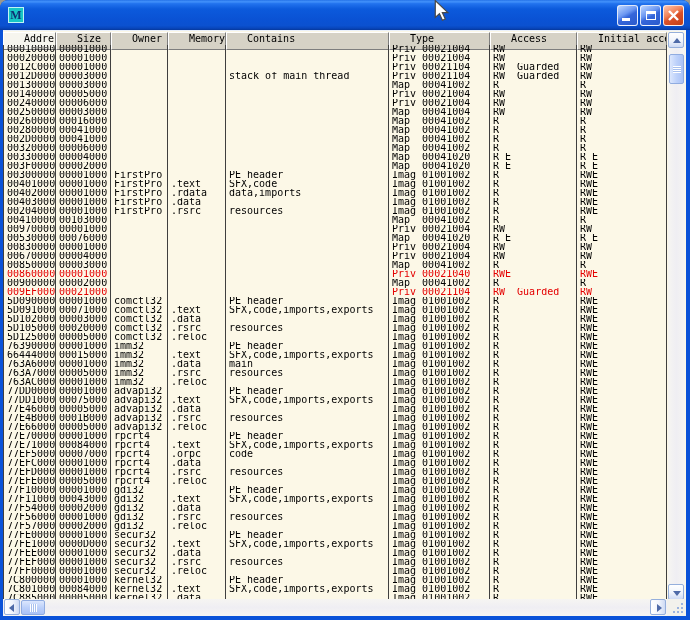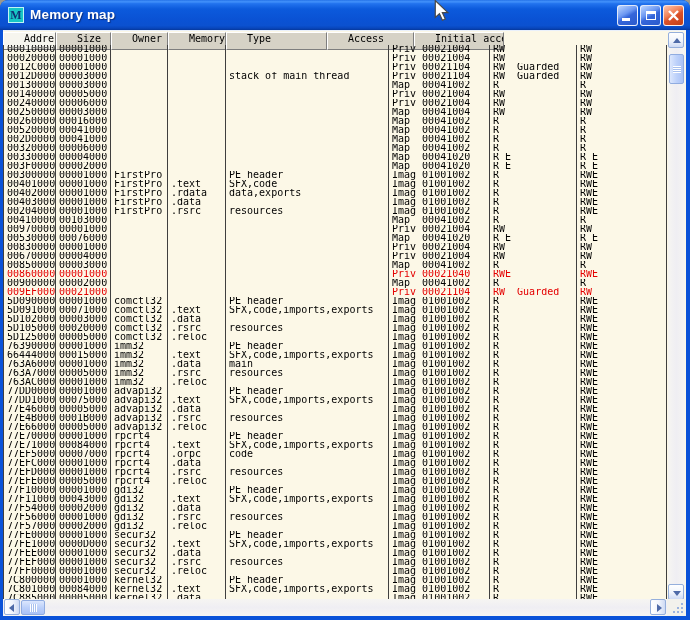--- a/index.html
+++ b/index.html
@@ -62,21 +62,20 @@
 </style>
 </head>
 <body>
 
 <div class="window">
 
   <div class="titlebar">
     <div class="app-icon">
       <span>M</span>
     </div>
-    <div class="title">Memory map</div>
     <div class="win-buttons">
       <div class="btn minb">
         <div class="glyph-min"></div>
       </div>
       <div class="btn maxb">
         <div class="glyph-max"></div>
       </div>
       <div class="btn closeb">
         <svg class="glyph-x" width="13" height="13">
           <line x1="2" y1="2" x2="11" y2="11" stroke="#FFFFFF" stroke-width="2.4"></line>
@@ -85,20 +84,21 @@
       </div>
     </div>
   </div>
 
   <div class="content">
     <div class="hdr-row" id="hdrRow">
         <span class="hcell c0 sorted">Address</span>
         <span class="hcell c1">Size</span>
         <span class="hcell c2">Owner</span>
         <span class="hcell c3">Memory</span>
+        <span class="hcell c4">Contains</span>
         <span class="hcell c5">Type</span>
         <span class="hcell c6">Access</span>
         <span class="hcell c7">Initial access</span>
       </div>
     <div class="rows" id="rowsBox">
         <div class="trow">
           <span class="cell c0">00010000</span>
           <span class="cell c1">00001000</span>
           <span class="cell c2"></span>
           <span class="cell c3"></span>
@@ -181,21 +181,21 @@
           <span class="cell c0">00260000</span>
           <span class="cell c1">00016000</span>
           <span class="cell c2"></span>
           <span class="cell c3"></span>
           <span class="cell c4"></span>
           <span class="cell c5">Map  00041002</span>
           <span class="cell c6">R</span>
           <span class="cell c7">R</span>
         </div>
         <div class="trow">
-          <span class="cell c0">00520000</span>
+          <span class="cell c0">00280000</span>
           <span class="cell c1">00041000</span>
           <span class="cell c2"></span>
           <span class="cell c3"></span>
           <span class="cell c4"></span>
           <span class="cell c5">Map  00041002</span>
           <span class="cell c6">R</span>
           <span class="cell c7">R</span>
         </div>
         <div class="trow">
           <span class="cell c0">002D0000</span>
@@ -255,21 +255,21 @@
           <span class="cell c4">SFX,code</span>
           <span class="cell c5">Imag 01001002</span>
           <span class="cell c6">R</span>
           <span class="cell c7">RWE</span>
         </div>
         <div class="trow">
           <span class="cell c0">00402000</span>
           <span class="cell c1">00001000</span>
           <span class="cell c2">FirstPro</span>
           <span class="cell c3">.rdata</span>
-          <span class="cell c4">data,exports</span>
+          <span class="cell c4">data,imports</span>
           <span class="cell c5">Imag 01001002</span>
           <span class="cell c6">R</span>
           <span class="cell c7">RWE</span>
         </div>
         <div class="trow">
           <span class="cell c0">00403000</span>
           <span class="cell c1">00001000</span>
           <span class="cell c2">FirstPro</span>
           <span class="cell c3">.data</span>
           <span class="cell c4"></span>

